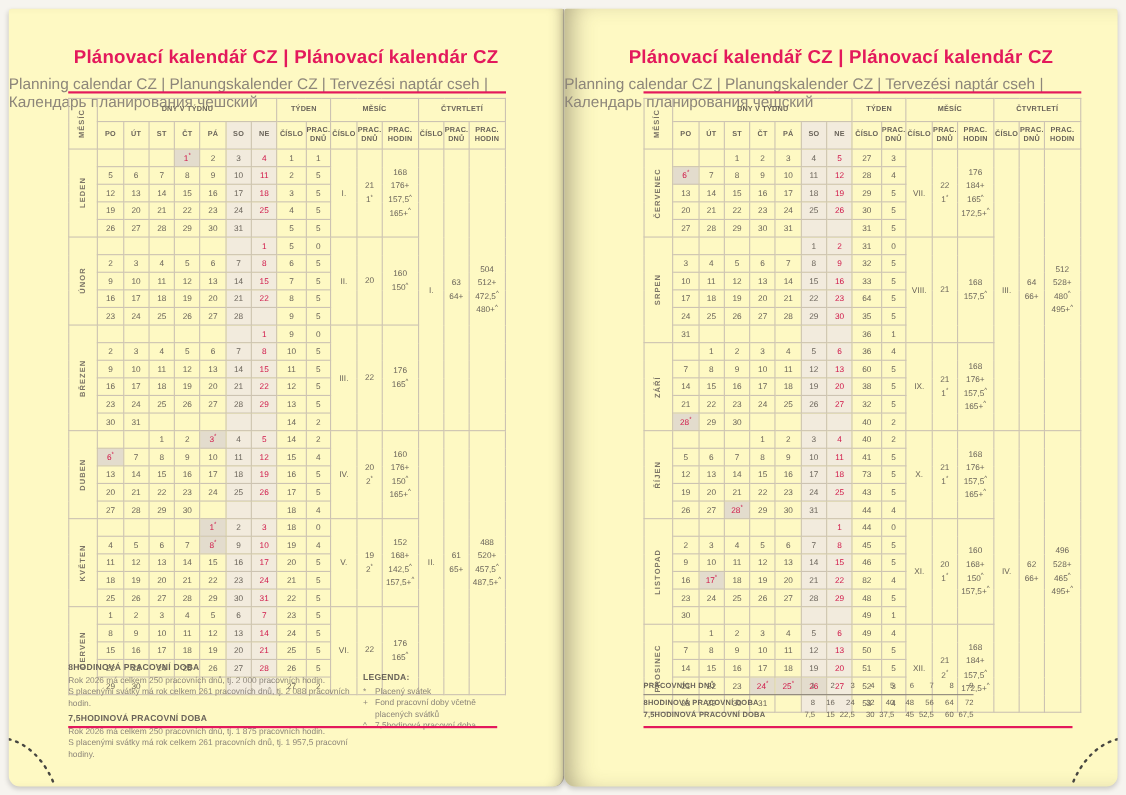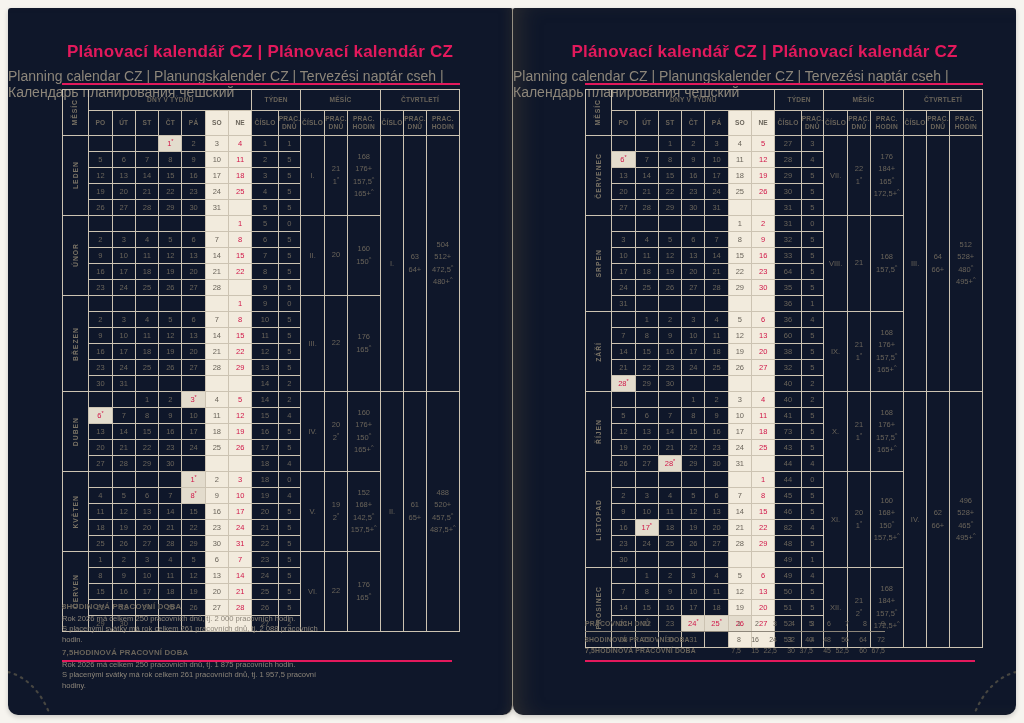--- a/index.html
+++ b/index.html
@@ -1,17 +1,17 @@
 <!DOCTYPE html>
 <html><head>
 <meta charset="utf-8">
 <style>
   html,body{margin:0;padding:0;width:1024px;height:723px;background:#f6f4ef;overflow:hidden;
     font-family:"Liberation Sans",sans-serif;}
-  .page{position:absolute;top:8px;height:707px;background:#0f172a;}
+  .page{position:absolute;top:8px;height:707px;background:#fef9c3;}
   .page.left{left:8px;width:504px;border-radius:3px 2px 10px 10px;border-right:1px solid #a39c8e;
     box-shadow:inset -9px 0 12px -8px rgba(80,70,55,.40),0 2px 5px rgba(0,0,0,.18);}
   .page.right{left:513px;width:503px;border-radius:2px 3px 10px 10px;
     box-shadow:inset 16px 0 22px -10px rgba(80,70,55,.45),0 2px 5px rgba(0,0,0,.18);}
   .ptitle{position:absolute;top:34px;left:0;width:100%;text-align:center;color:#e3195c;
     font-weight:bold;font-size:17px;letter-spacing:.2px;}
   .psub{position:absolute;top:60px;left:0;width:100%;color:#8d867a;font-size:14px;}
   .rule{position:absolute;height:2px;background:#e3195c;width:398px;}
   .rule.top{top:75px;}
   .rule.bottom{top:652px;width:390px;}
@@ -500,20 +500,35 @@
           <h4>8HODINOVÁ PRACOVNÍ DOBA</h4>
           <div>Rok 2026 má celkem 250 pracovních dnů, tj. 2 000 pracovních hodin.</div>
           <div>S placenými svátky má rok celkem 261 pracovních dnů, tj. 2 088 pracovních hodin.</div>
         </div>
         <div class="sect">
           <h4>7,5HODINOVÁ PRACOVNÍ DOBA</h4>
           <div>Rok 2026 má celkem 250 pracovních dnů, tj. 1 875 pracovních hodin.</div>
           <div>S placenými svátky má rok celkem 261 pracovních dnů, tj. 1 957,5 pracovní hodiny.</div>
         </div>
       </div>
+      <div class="legend">
+        <h4>LEGENDA:</h4>
+        <div class="li">
+          <span class="sym">*</span>
+          <span>Placený svátek</span>
+        </div>
+        <div class="li">
+          <span class="sym">+</span>
+          <span>Fond pracovní doby včetně placených svátků</span>
+        </div>
+        <div class="li">
+          <span class="sym">^</span>
+          <span>7,5hodinová pracovní doba</span>
+        </div>
+      </div>
     </div>
   <div class="rule bottom lx"></div>
   <svg class="corner bl" width="52" height="52" viewBox="0 0 52 52">
     <path d="M0 9 C 17 13, 33 28, 42 52" fill="none" stroke="#474641" stroke-width="2.2" stroke-dasharray="1.6 5.4" stroke-linecap="round"></path>
   </svg>
 </div>
 
 <div class="page right">
   <div class="ptitle">Plánovací kalendář CZ | Plánovací kalendár CZ</div>
   <div class="psub">Planning calendar CZ | Planungskalender CZ | Tervezési naptár cseh | Календарь планирования чешский</div>

